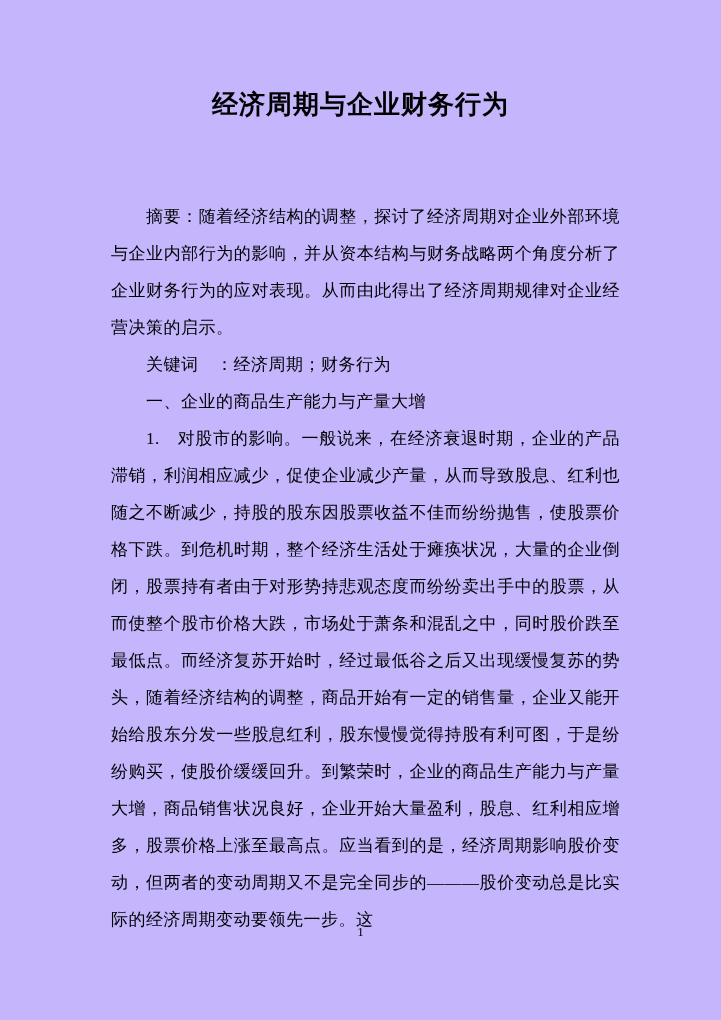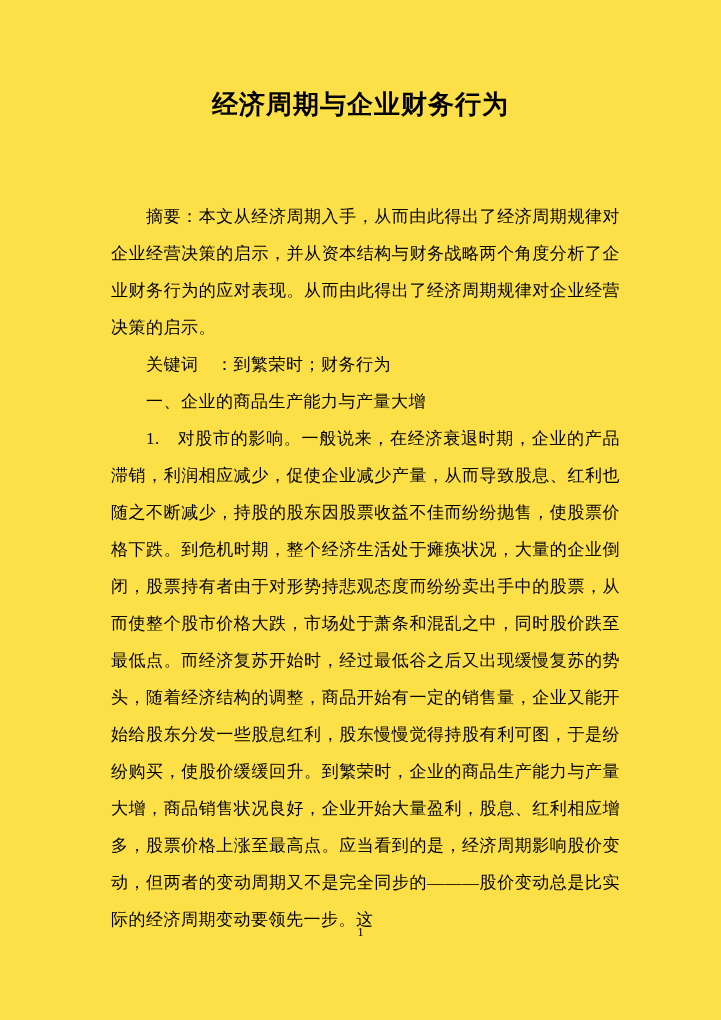--- a/index.html
+++ b/index.html
@@ -4,21 +4,21 @@
 <style>
   html, body {
     margin: 0;
     padding: 0;
     background: #ffffff;
   }
   .page {
     position: relative;
     width: 721px;
     height: 1020px;
-    background: #fde047;
+    background: #c4b5fd;
     overflow: hidden;
     font-family: "Liberation Serif", "DejaVu Serif", serif;
     color: #000000;
   }
   .doc-title {
     margin: 0;
     padding-top: 88px;
     font-size: 26px;
     line-height: 34px;
     font-weight: 700;
@@ -53,21 +53,21 @@
   }
 </style>
 </head>
 <body>
 
 <div class="page">
 
   <h1 class="doc-title">经济周期与企业财务行为</h1>
 
   <div class="content">
-    <p>摘要：本文从经济周期入手，从而由此得出了经济周期规律对企业经营决策的启示，并从资本结构与财务战略两个角度分析了企业财务行为的应对表现。从而由此得出了经济周期规律对企业经营决策的启示。</p>
-    <p>关键词　：到繁荣时；财务行为</p>
+    <p>摘要：随着经济结构的调整，探讨了经济周期对企业外部环境与企业内部行为的影响，并从资本结构与财务战略两个角度分析了企业财务行为的应对表现。从而由此得出了经济周期规律对企业经营决策的启示。</p>
+    <p>关键词　：经济周期；财务行为</p>
     <p>一、企业的商品生产能力与产量大增</p>
     <p>1.　对股市的影响。一般说来，在经济衰退时期，企业的产品滞销，利润相应减少，促使企业减少产量，从而导致股息、红利也随之不断减少，持股的股东因股票收益不佳而纷纷抛售，使股票价格下跌。到危机时期，整个经济生活处于瘫痪状况，大量的企业倒闭，股票持有者由于对形势持悲观态度而纷纷卖出手中的股票，从而使整个股市价格大跌，市场处于萧条和混乱之中，同时股价跌至最低点。而经济复苏开始时，经过最低谷之后又出现缓慢复苏的势头，随着经济结构的调整，商品开始有一定的销售量，企业又能开始给股东分发一些股息红利，股东慢慢觉得持股有利可图，于是纷纷购买，使股价缓缓回升。到繁荣时，企业的商品生产能力与产量大增，商品销售状况良好，企业开始大量盈利，股息、红利相应增多，股票价格上涨至最高点。应当看到的是，经济周期影响股价变动，但两者的变动周期又不是完全同步的———股价变动总是比实际的经济周期变动要领先一步。这</p>
   </div>
 
   <div class="page-footer">1</div>
 
 </div>
 
 </body></html>

